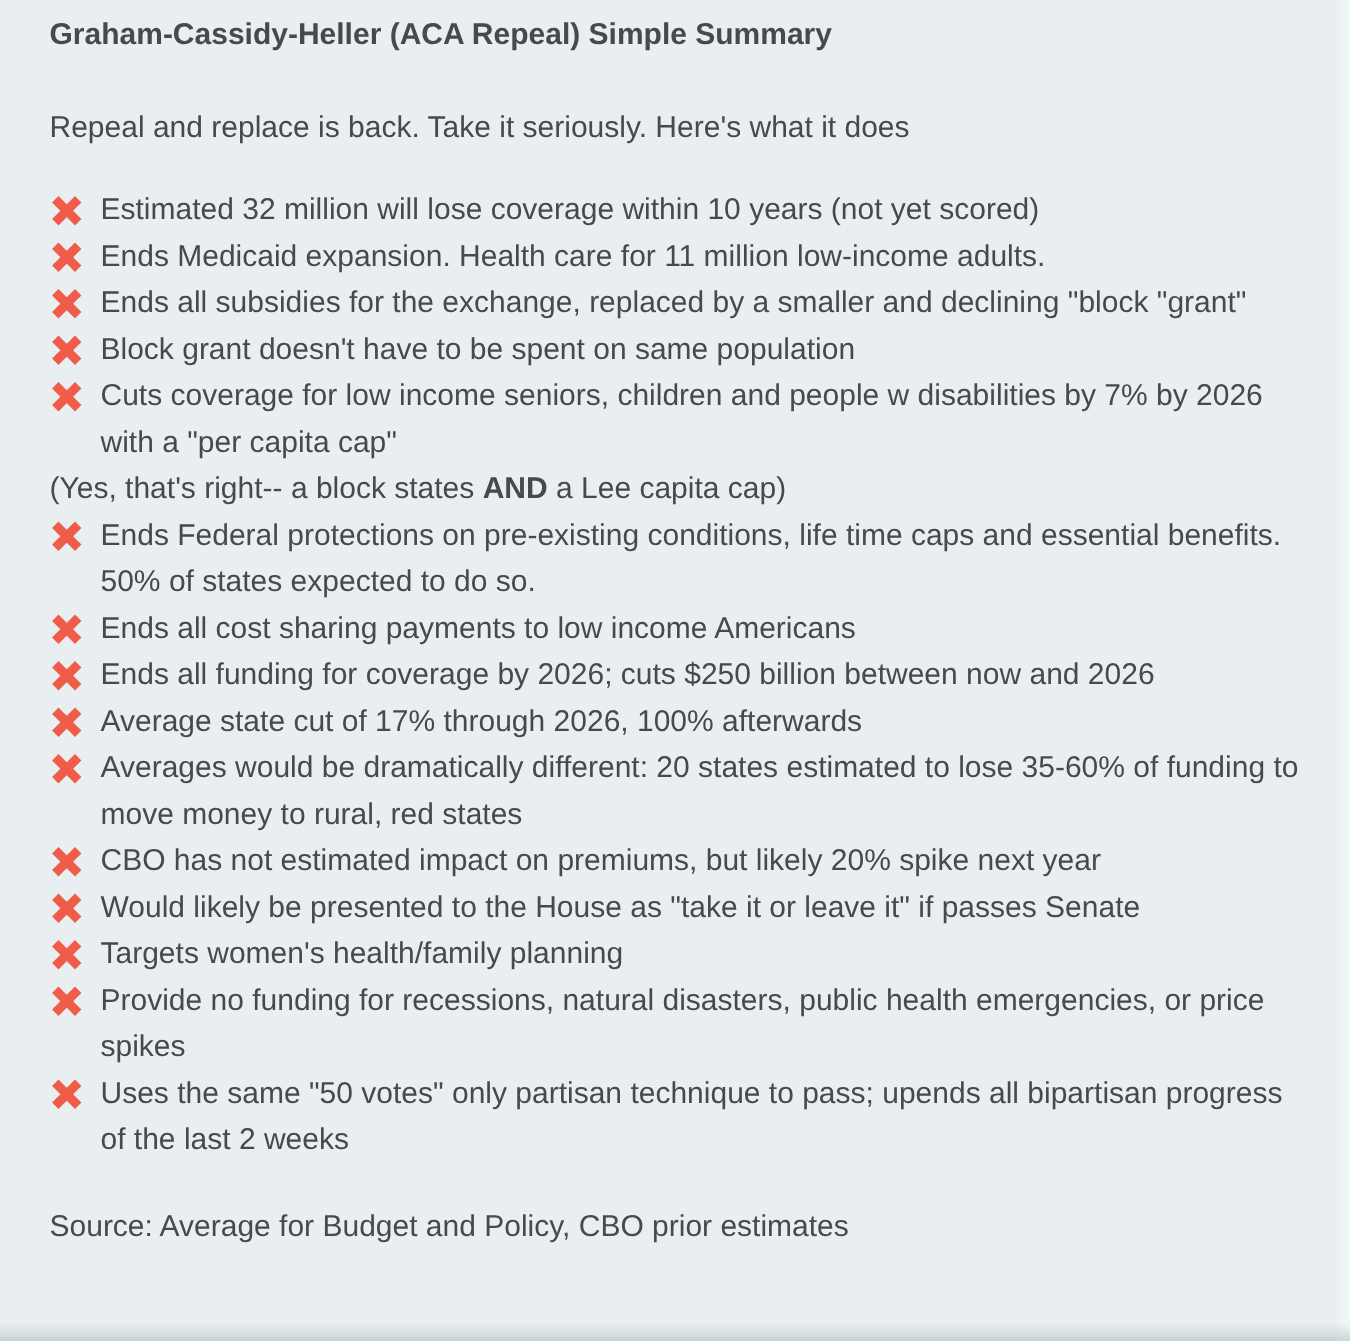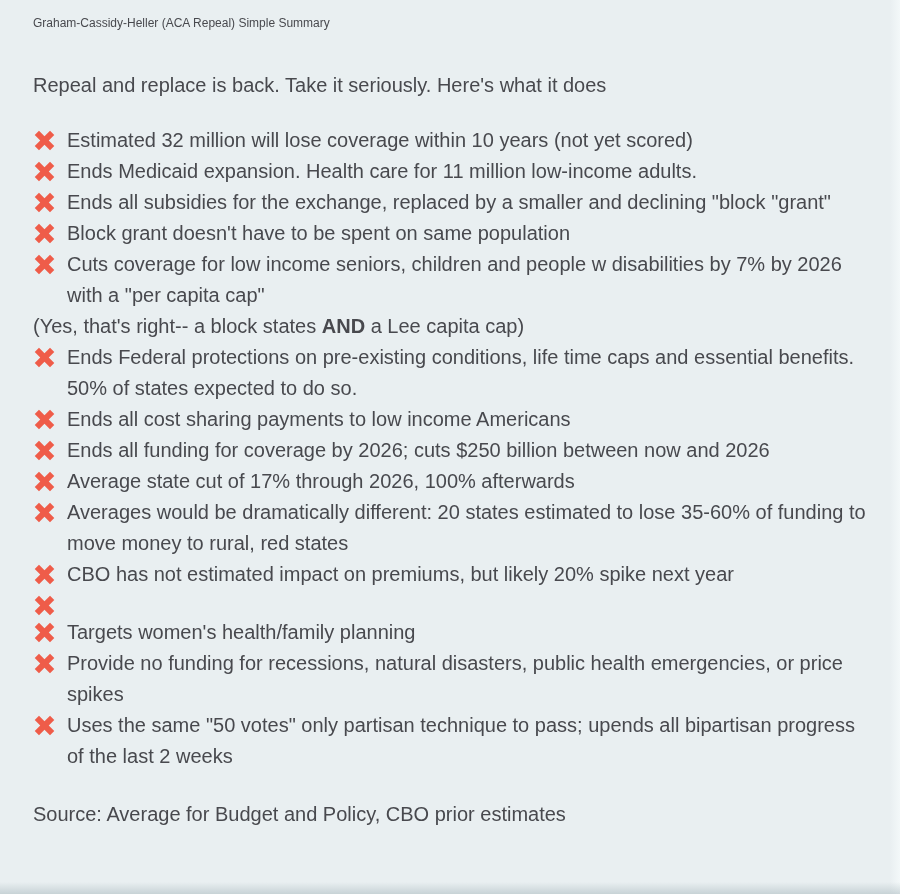--- a/index.html
+++ b/index.html
@@ -10,21 +10,21 @@
   html,body{margin:0;padding:0;}
   body{
     width:900px;height:894px;
     background:var(--bg);
     color:var(--fg);
     font-family:"Liberation Sans",sans-serif;
     overflow:hidden;
     position:relative;
   }
   .page{padding:8px 0 0 33px;}
-  .title{font-size:12px;line-height:31px;margin:0;font-weight:400;}
+  .title{font-size:20px;line-height:31px;margin:0;font-weight:700;}
   .subtitle{font-size:20px;line-height:31px;margin:31px 0 0 0;}
   .list{margin-top:24px;}
   .row{display:flex;align-items:flex-start;}
   .xwrap{flex:0 0 23px;width:23px;height:23px;margin:4px 11px 0 0;}
   .xwrap svg{display:block;width:23px;height:23px;}
   .t{margin:0;font-size:20px;line-height:31px;max-width:805px;}
   .row.plain{display:block;}
   .row.plain .t{max-width:840px;}
   .row.plain strong{font-weight:700;text-align:center;}
   .source{font-size:20px;line-height:31px;margin:27px 0 0 0;max-width:840px;}
@@ -156,20 +156,21 @@
         </span>
       <p class="t">CBO has not estimated impact on premiums, but likely 20% spike next year</p>
     </div>
 
     <div class="row">
       <span class="xwrap">
           <svg viewBox="0 0 24 24">
             <use href="#xmark"></use>
           </svg>
         </span>
+      <p class="t">Would likely be presented to the House as "take it or leave it" if passes Senate</p>
     </div>
 
     <div class="row">
       <span class="xwrap">
           <svg viewBox="0 0 24 24">
             <use href="#xmark"></use>
           </svg>
         </span>
       <p class="t">Targets women's health/family planning</p>
     </div>

